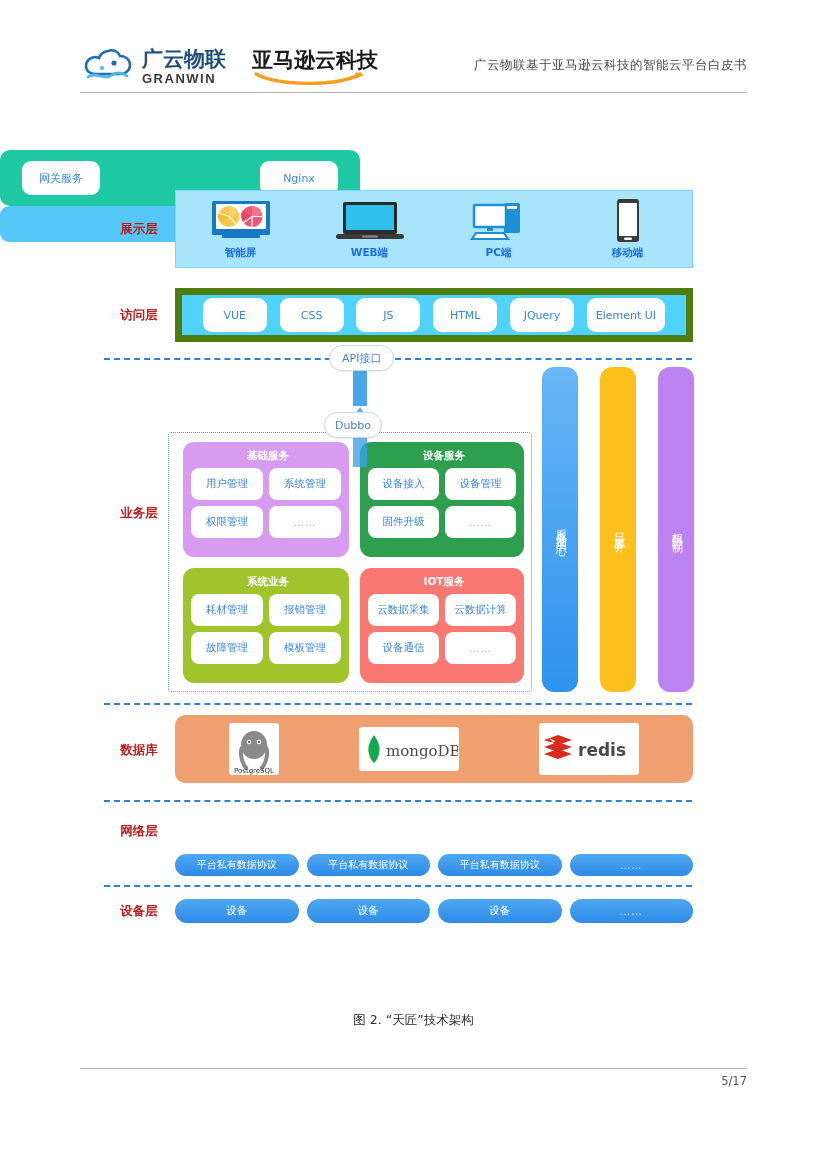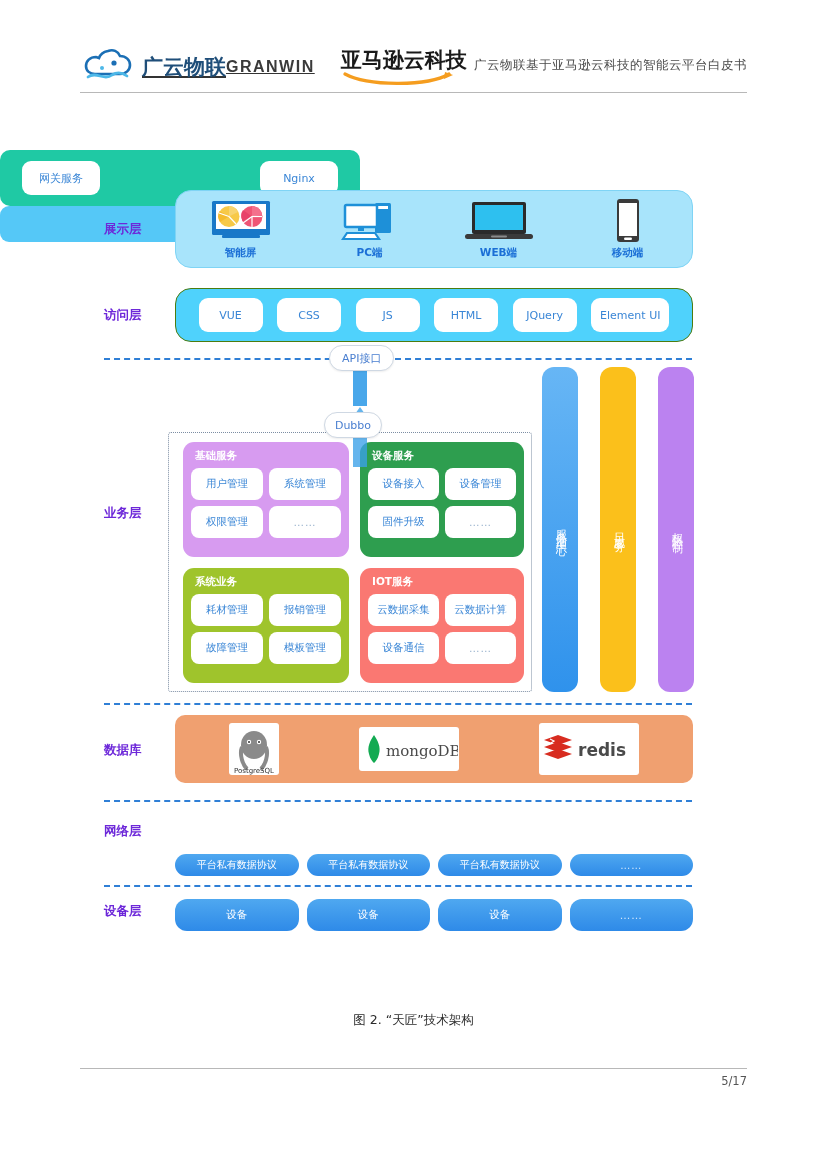--- a/index.html
+++ b/index.html
@@ -16,69 +16,69 @@
   
   .page-header {
     position: absolute; left: 0; top: 0; width: 827px; height: 110px;
   }
   .hdr-inner {
     position: absolute; left: 80px; top: 42px; right: 80px; height: 50px;
     display: flex; align-items: center;
   }
   .logo-granwin { display:flex; align-items:center; gap:6px; }
   .gw-cloud { width: 56px; height: 40px; position: relative; }
-  .gw-text { display:flex; flex-direction:row; line-height:1;text-decoration:underline; }
+  .gw-text { display:flex; flex-direction:column; line-height:1; }
   .gw-cn { font-size: 21px; font-weight: 700; color:#1f4e79; letter-spacing:0px;
            font-family:"DejaVu Sans","Liberation Sans",sans-serif;}
-  .gw-en { font-size: 16px; font-weight: 700; color:#3a3a3a; letter-spacing: 1.5px; margin-top:2px;}
+  .gw-en { font-size: 13px; font-weight: 700; color:#3a3a3a; letter-spacing: 1.5px; margin-top:2px;}
   .logo-aws { margin-left: 26px; display:flex; flex-direction:column; align-items:flex-start; }
   .aws-cn { font-size: 21px; font-weight: 700; color:#1a1a1a;
             font-family:"DejaVu Sans","Liberation Sans",sans-serif; line-height:1.05;}
   .aws-smile { width: 118px; height: 14px; margin-top:-1px;}
   .hdr-title {
     margin-left: auto; font-size: 12.5px; color: #4b4b4b; letter-spacing: .5px;
     font-family:"DejaVu Sans","Liberation Sans",sans-serif;
     padding-bottom: 4px;
   }
   .hdr-rule {
     position:absolute; left:80px; right:80px; top: 92px; height:1px;
     background:#b8b8b8;
   }
 
   
   .diagram { position:absolute; left:0; top:150px; width:827px; height:830px; }
 
   .layer-label {
-    position:absolute; width:70px; 
-    font-size:12.5px; font-weight:700; color:#6d28d9;
+    position:absolute; width:70px; text-align:center;
+    font-size:12.5px; font-weight:700; color:#b91c1c;
     font-family:"DejaVu Sans","Liberation Sans",sans-serif;
   }
 
   .dashed-sep {
     position:absolute; left:104px; width:588px; height:0;
     border-top: 2px dashed #2f7fd6;
   }
 
-  .band { position:absolute; border-radius:16px; }
+  .band { position:absolute; border-radius:0; }
 
   
   .band-display {
     left:175px; top:40px; width:518px; height:78px;
     background:#a8e4fb; border:1px solid #7fd4f5;
     display:flex; align-items:center; justify-content:space-around;
   }
   .dev-cell { width:110px; text-align:center; }
   .dev-icon { height:46px; display:flex; align-items:center; justify-content:center; }
   .dev-label { font-size:10.5px; color:#1b6fd6; font-weight:700; margin-top:2px;
                font-family:"DejaVu Sans","Liberation Sans",sans-serif;}
 
   
   .band-access {
     left:175px; top:138px; width:518px; height:54px;
-    background:#4fd2fc; border:1px solid #4d7c0f;
+    background:#4fd2fc; border:7px solid #4d7c0f;
     display:flex; align-items:center; justify-content:space-evenly; padding:0 8px;
   }
   .chip-white {
     background:#fff; border-radius:9px; height:34px; min-width:64px; padding:0 9px;
     display:flex; align-items:center; justify-content:center;
     font-size:11px; color:#3a86d6; white-space:nowrap;
     font-family:"DejaVu Sans","Liberation Sans",sans-serif;
   }
 
   
@@ -97,21 +97,21 @@
     left:170px; top:217px; width:360px; height:56px;
     background:#1fc9a4; border-radius:10px;
     display:flex; align-items:center; justify-content:space-between; padding:0 22px;
   }
 
   
   .biz-dotted {
     position:absolute; left:168px; top:282px; width:364px; height:260px;
     border:1.5px dotted #7c8da3; border-radius:3px;
   }
-  .svc-box { position:absolute; border-radius:11px; padding:6px 8px 8px 8px; }
+  .svc-box { position:absolute; border-radius:11px; padding:6px 8px 8px 8px;text-align:center; }
   .svc-title { font-size:10.5px; color:#fff; font-weight:700; margin:1px 0 5px 4px;
                font-family:"DejaVu Sans","Liberation Sans",sans-serif;}
   .svc-grid { display:grid; grid-template-columns:1fr 1fr; gap:6px; }
   .svc-item {
     background:#fff; border-radius:8px; height:32px;
     display:flex; align-items:center; justify-content:center;
     font-size:10.5px; color:#3a86d6; white-space:nowrap;
     font-family:"DejaVu Sans","Liberation Sans",sans-serif;
   }
   .svc-item.dots { color:#9bb4cf; letter-spacing:1px; }
@@ -142,21 +142,21 @@
     background:#55c8f7; border-radius:9px;
     display:flex; align-items:center; justify-content:center;
     color:#fff; font-size:12px; letter-spacing:.5px;
     font-family:"DejaVu Sans","Liberation Sans",sans-serif;
   }
   .proto-row, .device-row {
     position:absolute; left:175px; width:518px; height:22px;
     display:flex; justify-content:space-between;
   }
   .proto-row { top:704px; }
-  .device-row { top:749px; height:32px; }
+  .device-row { top:749px; height:24px; }
   .blue-pill {
     background:linear-gradient(#4fa8f0,#2e8ae8); border-radius:11px;
     flex:1; margin-right:8px; display:flex; align-items:center; justify-content:center;
     color:#fff; font-size:10px; white-space:nowrap;
     font-family:"DejaVu Sans","Liberation Sans",sans-serif;
   }
   .blue-pill:last-child { margin-right:0; }
   .blue-pill.dots { color:#cfe6fb; letter-spacing:1px; }
   .device-row .blue-pill { border-radius:12px; font-size:10.5px; }
 
@@ -245,41 +245,41 @@
             <path d="M42 17.5 L42 28" stroke="#ffffff" stroke-width="1.2"></path>
           </g>
           <rect x="12" y="36" width="38" height="3" rx="1" fill="#1878c8"></rect>
         </svg>
       </div>
       <div class="dev-label">智能屏</div>
     </div>
 
     <div class="dev-cell">
       <div class="dev-icon">
+        <svg width="72" height="44" viewBox="0 0 72 44">
+          <rect x="9" y="3" width="54" height="32" rx="2" fill="#2a2a2a"></rect>
+          <rect x="12" y="6" width="48" height="25" fill="#2ec0ef"></rect>
+          <rect x="2" y="35" width="68" height="5" rx="2.5" fill="#3a3a3a"></rect>
+          <rect x="28" y="36.5" width="16" height="2" rx="1" fill="#8a8a8a"></rect>
+        </svg>
+      </div>
+      <div class="dev-label">WEB端</div>
+    </div>
+
+    <div class="dev-cell">
+      <div class="dev-icon">
         <svg width="58" height="44" viewBox="0 0 58 44">
           <rect x="34" y="4" width="16" height="30" rx="1.5" fill="#1e90d8"></rect>
           <rect x="37" y="7" width="10" height="3" fill="#ffffff"></rect>
           <rect x="4" y="6" width="32" height="22" rx="1.5" fill="#ffffff" stroke="#1e90d8" stroke-width="2.5"></rect>
           <rect x="17" y="28" width="6" height="4" fill="#1e90d8"></rect>
           <path d="M6 34 L34 34 L38 40 L2 40 Z" fill="#ffffff" stroke="#1e90d8" stroke-width="2.2"></path>
         </svg>
       </div>
       <div class="dev-label">PC端</div>
-    </div>
-
-    <div class="dev-cell">
-      <div class="dev-icon">
-        <svg width="72" height="44" viewBox="0 0 72 44">
-          <rect x="9" y="3" width="54" height="32" rx="2" fill="#2a2a2a"></rect>
-          <rect x="12" y="6" width="48" height="25" fill="#2ec0ef"></rect>
-          <rect x="2" y="35" width="68" height="5" rx="2.5" fill="#3a3a3a"></rect>
-          <rect x="28" y="36.5" width="16" height="2" rx="1" fill="#8a8a8a"></rect>
-        </svg>
-      </div>
-      <div class="dev-label">WEB端</div>
     </div>
 
     <div class="dev-cell">
       <div class="dev-icon">
         <svg width="30" height="46" viewBox="0 0 30 46">
           <rect x="4" y="1" width="22" height="43" rx="3" fill="#3a3a3a"></rect>
           <rect x="6" y="5" width="18" height="33" fill="#ffffff"></rect>
           <rect x="11" y="39.5" width="8" height="2.5" rx="1.2" fill="#ffffff"></rect>
         </svg>
       </div>

